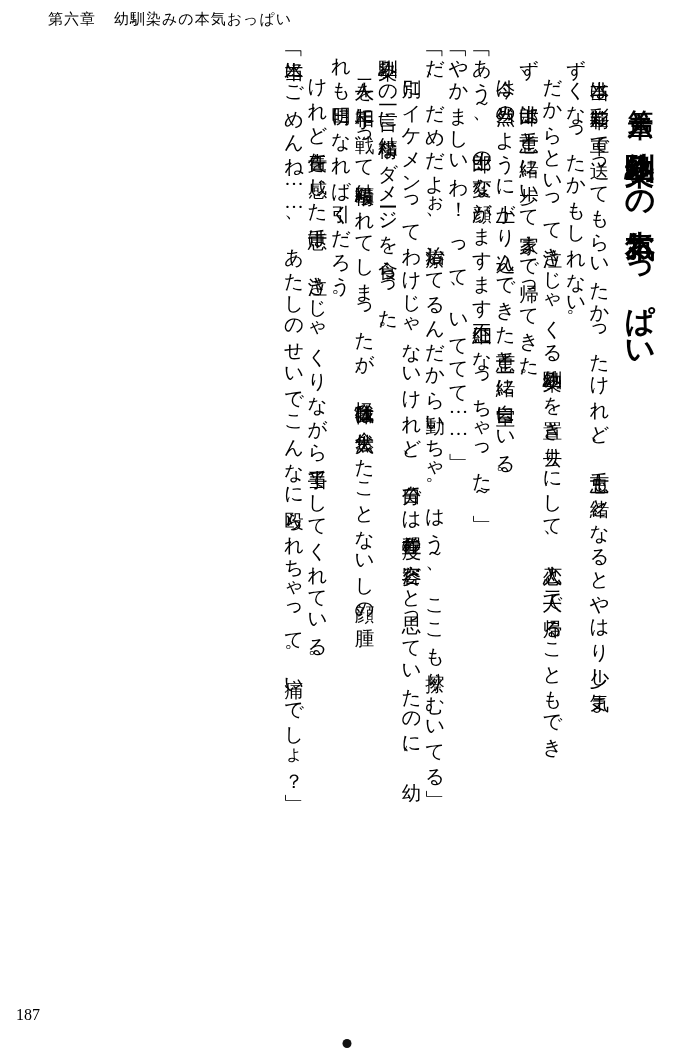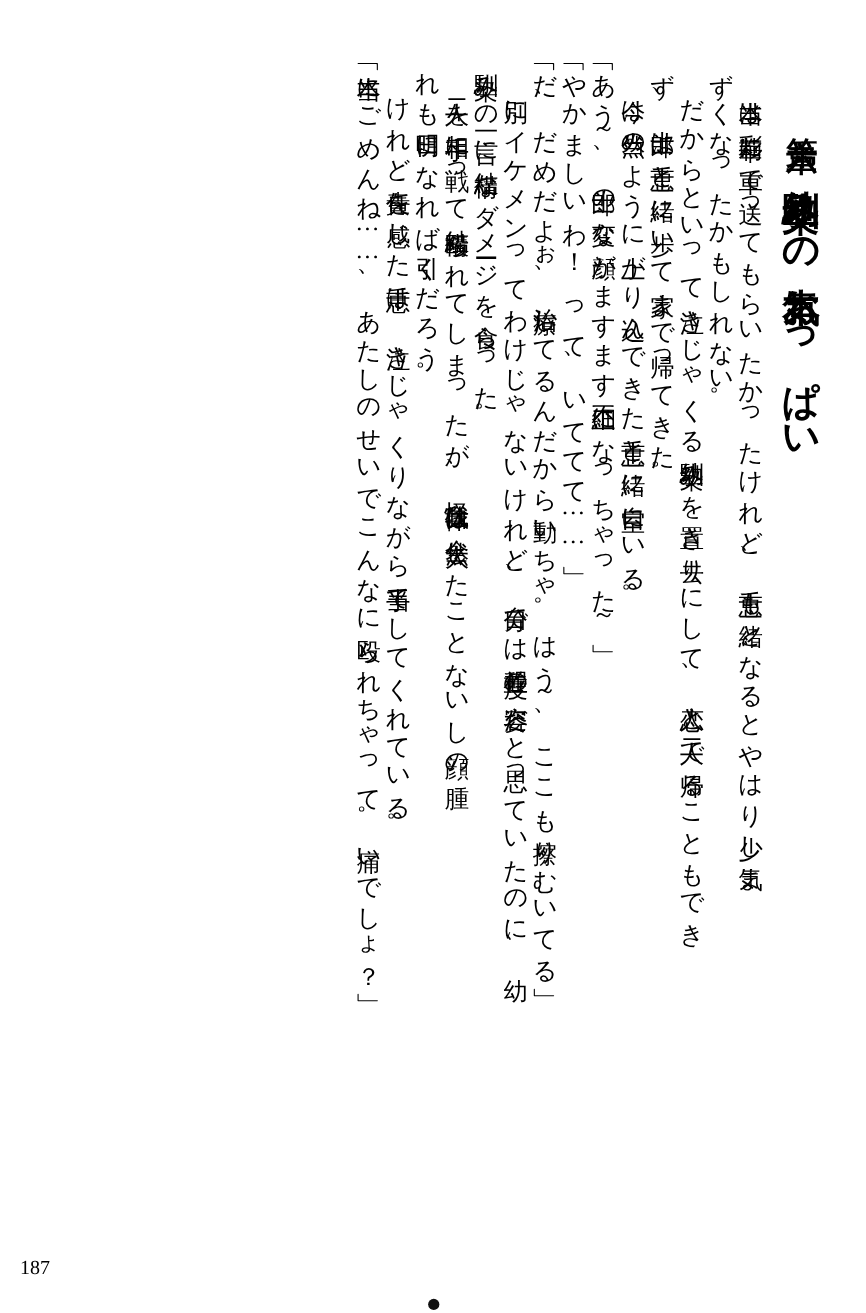--- a/index.html
+++ b/index.html
@@ -100,20 +100,23 @@
     height: 9px;
     border-radius: 50%;
     background: #111;
   }
 </style>
 </head>
 <body>
 
 <div class="page">
 
+  <div class="running-header">
+    <span class="chap-num">第六章</span><span>幼馴染みの本気おっぱい</span>
+  </div>
 
   <div class="body-area">
 
     <div class="vcol title">
       <span class="chap-label">第六章</span>　<span>幼馴染みの本気おっぱい</span>
     </div>
 
     <div class="vcol indent">本当は彩莉華に車で送ってもらいたかったけれど、千恵も一緒となるとやはり少し気ま</div>
     <div class="vcol">ずくなったかもしれない。</div>
     <div class="vcol indent">だからといって泣きじゃくる幼馴染みを置き去りにして、恋人と二人で帰ることもでき</div>

